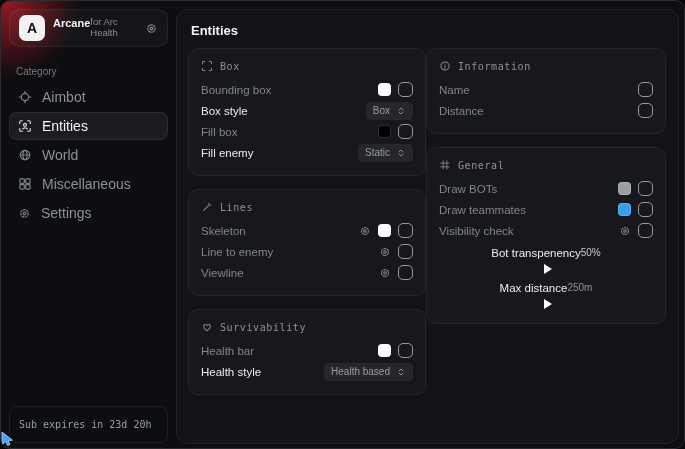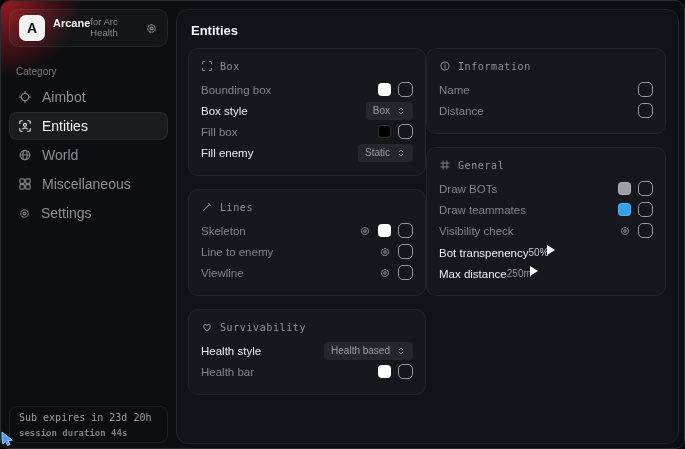--- a/index.html
+++ b/index.html
@@ -83,21 +83,21 @@
   .checkbox{
     width:15px;height:15px;border-radius:5px;border:1.5px solid #97999e;
     background:transparent;
   }
   .mini-gear{display:flex;align-items:center;color:#8b8e93;}
   .select{
     display:flex;align-items:center;gap:6px;height:18px;padding:0 7px;
     background:#26272c;border-radius:4px;color:#9a9da3;font-size:10px;
   }
   .select .sel-icon{display:flex;align-items:center;color:#9a9da3;}
-  .slider-row{display:flex;flex-direction:row;margin-top:2px;}
+  .slider-row{display:flex;flex-direction:column;margin-top:2px;align-items:center;}
   .slider-top{display:flex;align-items:center;justify-content:space-between;height:19px;}
   .slider-val{font-size:10px;}
   .track{position:relative;height:3px;background:#2e2f34;border-radius:2px;margin:5px 0 6px 0;}
   .fill{position:absolute;left:0;top:0;height:3px;background:#fff;border-radius:2px;}
   .thumb{
     position:absolute;top:-3.5px;width:0;height:0;margin-left:-2px;
     border-left:8px solid #fff;border-top:5px solid transparent;border-bottom:5px solid transparent;
   }
 </style>
 </head>
@@ -170,21 +170,20 @@
               <circle cx="8" cy="8" r="4.6" stroke-dasharray="2.3 1.7"></circle>
               <circle cx="8" cy="8" r="1.7"></circle>
             </svg>
           </span>
           <span>Settings</span>
         </div>
       </div>
 
     <div class="side-footer">
       <span class="sf-line1">Sub expires in 23d 20h</span>
-      <span class="sf-line2">session duration 44s</span>
     </div>
 
     <span class="cursor">
       <svg width="16" height="16" viewBox="0 0 16 16">
         <polygon points="1,2 1,15 4.6,11.6 6.6,15.6 9,14.4 7,10.6 11.4,10.2" fill="#4ba0f4" stroke="#bcd9fb" stroke-width="0.8"></polygon>
       </svg>
     </span>
   </div>
 
   <div class="main">
@@ -291,37 +290,37 @@
           <div class="card">
             <div class="card-head">
               <span class="ch-icon">
                 <svg width="12" height="12" viewBox="0 0 16 16" fill="none" stroke="currentColor" stroke-width="1.4" stroke-linecap="round" stroke-linejoin="round">
                   <path d="M8 13C4.4 10.4 2.8 8 3.9 5.8 4.9 3.9 7.2 4.3 8 6c.8-1.7 3.1-2.1 4.1-.2C13.2 8 11.6 10.4 8 13z"></path>
                 </svg>
               </span>
               <span>Survivability</span>
             </div>
             <div class="row">
+              <span class="row-label">Health bar</span>
+              <span class="row-right">
+                <span class="swatch" style="background:#ffffff"></span>
+                <span class="checkbox"></span>
+              </span>
+            </div>
+            <div class="row">
               <span class="row-label bright">Health style</span>
               <span class="row-right">
                 <span class="select">
                   <span>Health based</span>
                   <span class="sel-icon">
                     <svg width="10" height="10" viewBox="0 0 16 16" fill="none" stroke="currentColor" stroke-width="1.4" stroke-linecap="round" stroke-linejoin="round">
                       <path d="M5 6.2L8 3.2l3 3M5 9.8l3 3 3-3"></path>
                     </svg>
                   </span>
                 </span>
-              </span>
-            </div>
-            <div class="row">
-              <span class="row-label">Health bar</span>
-              <span class="row-right">
-                <span class="swatch" style="background:#ffffff"></span>
-                <span class="checkbox"></span>
               </span>
             </div>
           </div>
         </div>
         <div class="col">
           <div class="card">
             <div class="card-head">
               <span class="ch-icon">
                 <svg width="12" height="12" viewBox="0 0 16 16" fill="none" stroke="currentColor" stroke-width="1.4" stroke-linecap="round" stroke-linejoin="round">
                   <circle cx="8" cy="8" r="5.4"></circle>

